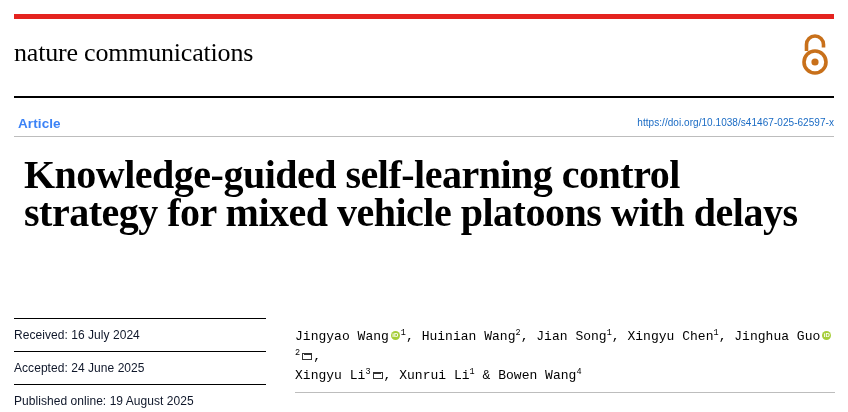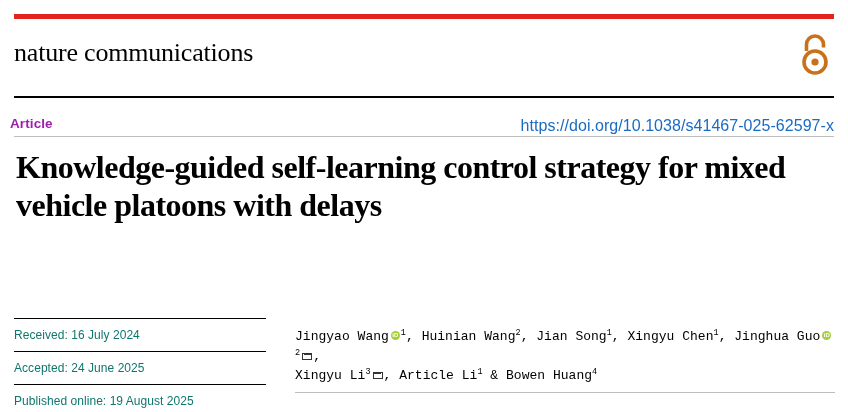--- a/index.html
+++ b/index.html
@@ -56,75 +56,75 @@
   .header-rule {
     position: absolute;
     left: 14px;
     top: 96px;
     width: 820px;
     height: 2px;
     background: #000;
   }
   .article-label {
     position: absolute;
-    left: 10px;
+    left: 18px;
     top: 116px;
     font-family: "Liberation Sans", sans-serif;
     font-weight: bold;
     font-size: 13.5px;
     letter-spacing: 0.1px;
-    color: #a21caf;
+    color: #3b82f6;
   }
   .doi-link {
     position: absolute;
     right: 14px;
     top: 117px;
     font-family: "Liberation Sans", sans-serif;
-    font-size: 16px;
+    font-size: 10px;
     color: #1a6bc4;
     text-decoration: none;
     letter-spacing: 0.05px;
   }
   .sub-rule {
     position: absolute;
     left: 14px;
     top: 136px;
     width: 820px;
     height: 1px;
     background: #bdbdbd;
   }
   .paper-title {
     position: absolute;
     left: 12px;
     top: 144px;
     width: 780px;
     font-family: "Liberation Serif", serif;
     font-weight: bold;
-    font-size: 32px;
+    font-size: 40px;
     line-height: 38px;
     letter-spacing: -0.5px;
     color: #000;
-    margin: 4px;
+    margin: 12px;
   }
   .meta-left {
     position: absolute;
     left: 14px;
     top: 318px;
     width: 252px;
   }
   .meta-line {
     height: 1px;
     background: #000;
     width: 252px;
   }
   .meta-line.first { margin-top: 0; }
   .meta-item {
     font-family: "Liberation Sans", sans-serif;
     font-size: 12px;
-    color: #0f766e;
+    color: #0f172a;
     padding: 9px 0 9px 0;
     letter-spacing: 0.05px;
   }
   .authors-block {
     position: absolute;
     left: 295px;
     top: 327px;
     width: 540px;
     font-family: Liberation Mono, monospace;
     font-size: 13px;
@@ -234,18 +234,18 @@
     <div class="meta-line first"></div>
     <div class="meta-item">Received: 16 July 2024</div>
     <div class="meta-line"></div>
     <div class="meta-item">Accepted: 24 June 2025</div>
     <div class="meta-line"></div>
     <div class="meta-item">Published online: 19 August 2025</div>
   </div>
 
   <div class="authors-block">
     <span id="author-line-1"><span>Jingyao Wang</span><span class="orcid"></span><sup>1</sup>, <span>Huinian Wang</span><sup>2</sup>, <span>Jian Song</span><sup>1</sup>, <span>Xingyu Chen</span><sup>1</sup>, <span>Jinghua Guo</span><span class="orcid"></span><sup>2</sup><span class="envelope"></span>,</span><br>
-    <span id="author-line-2"><span>Xingyu Li</span><sup>3</sup><span class="envelope"></span>, <span>Article Li</span><sup>1</sup> &amp; <span>Bowen Huang</span><sup>4</sup></span>
+    <span id="author-line-2"><span>Xingyu Li</span><sup>3</sup><span class="envelope"></span>, <span>Xunrui Li</span><sup>1</sup> &amp; <span>Bowen Wang</span><sup>4</sup></span>
   </div>
 
   <div class="right-rule"></div>
 
 </div>
 
 </body></html>

